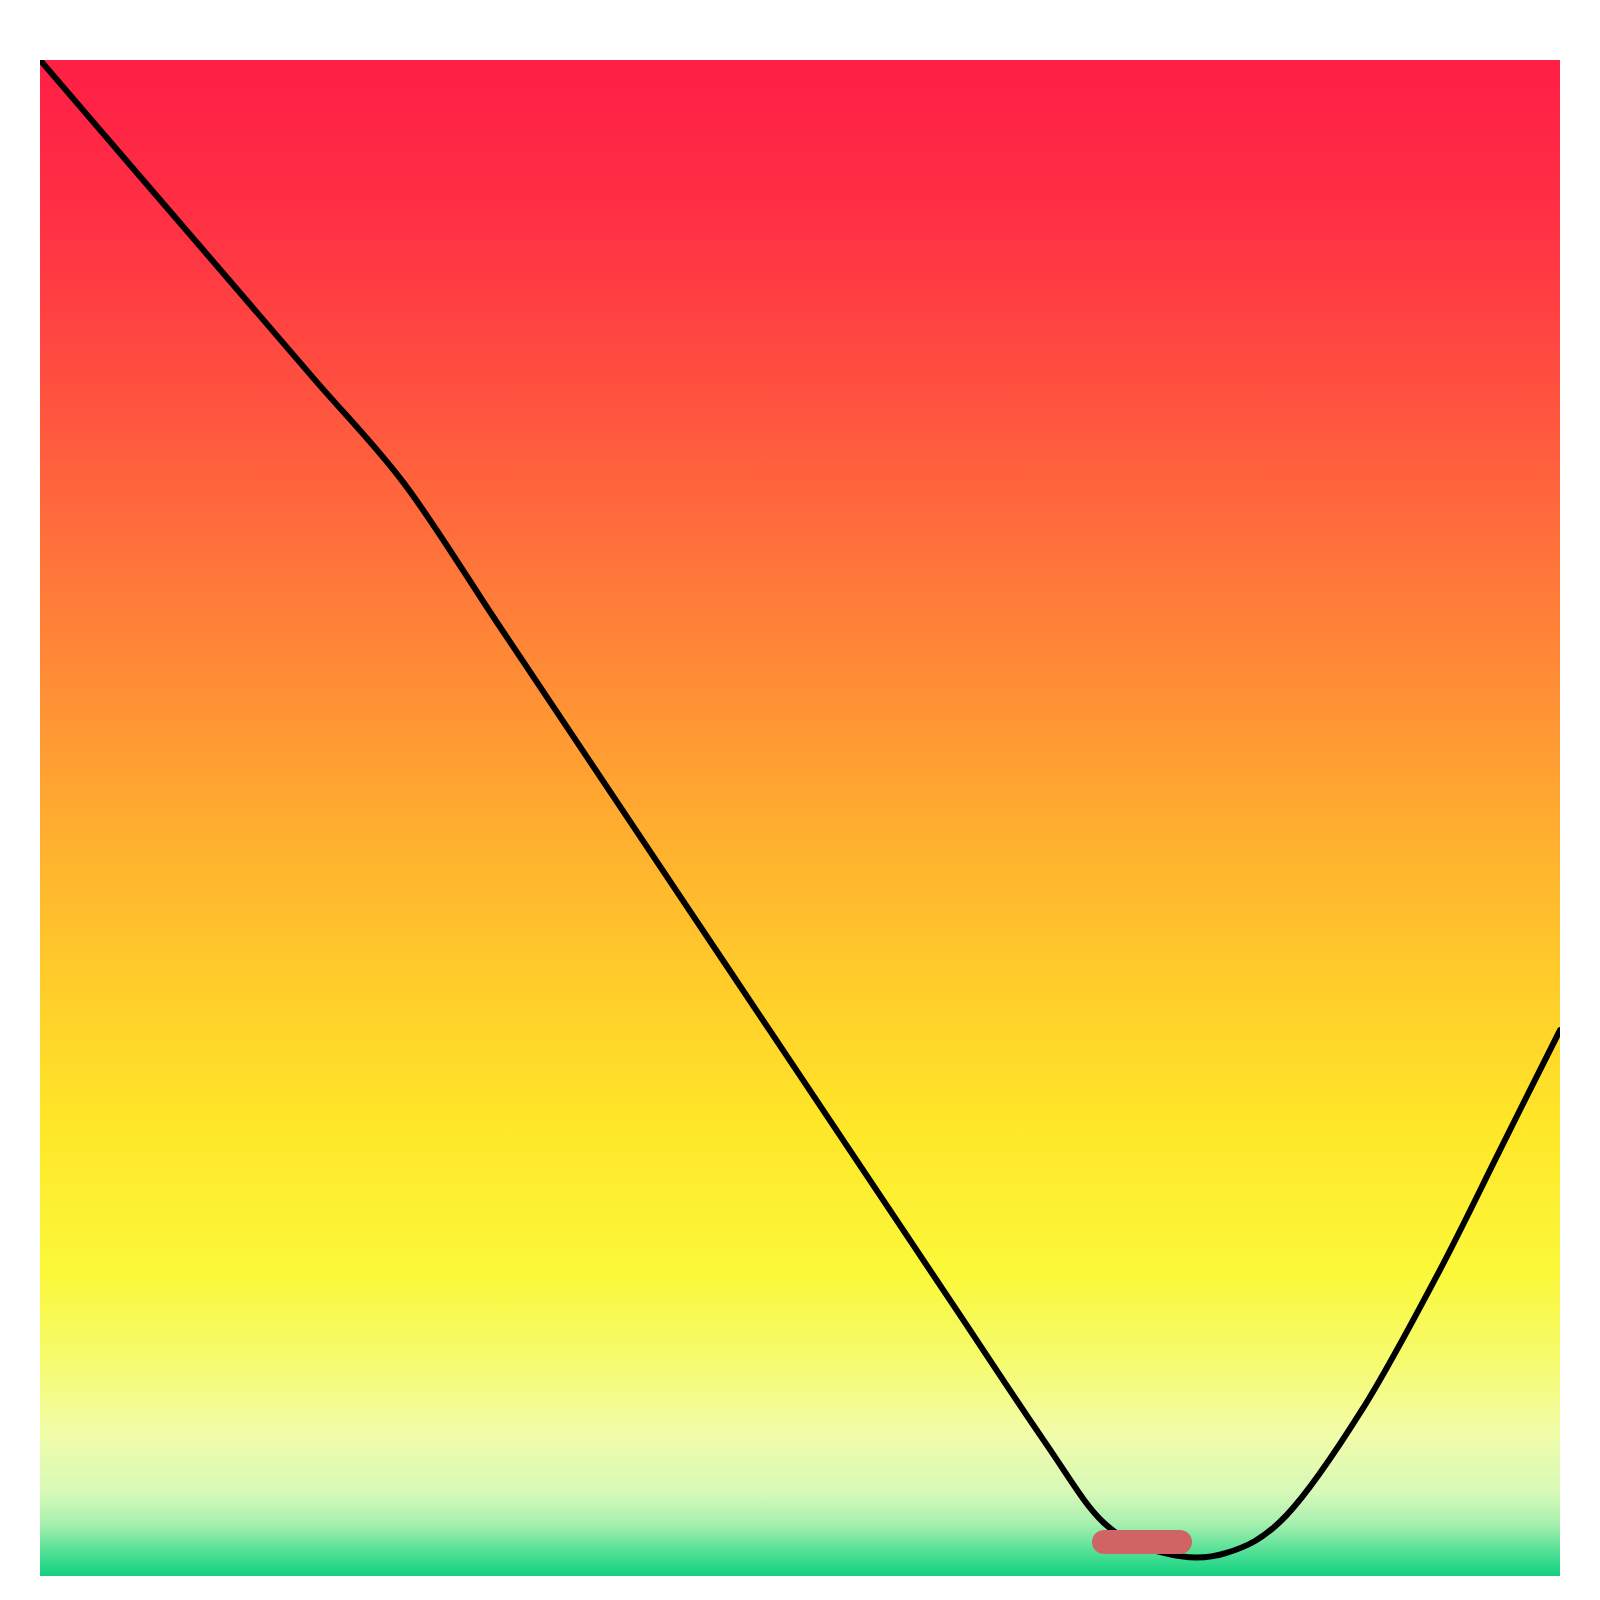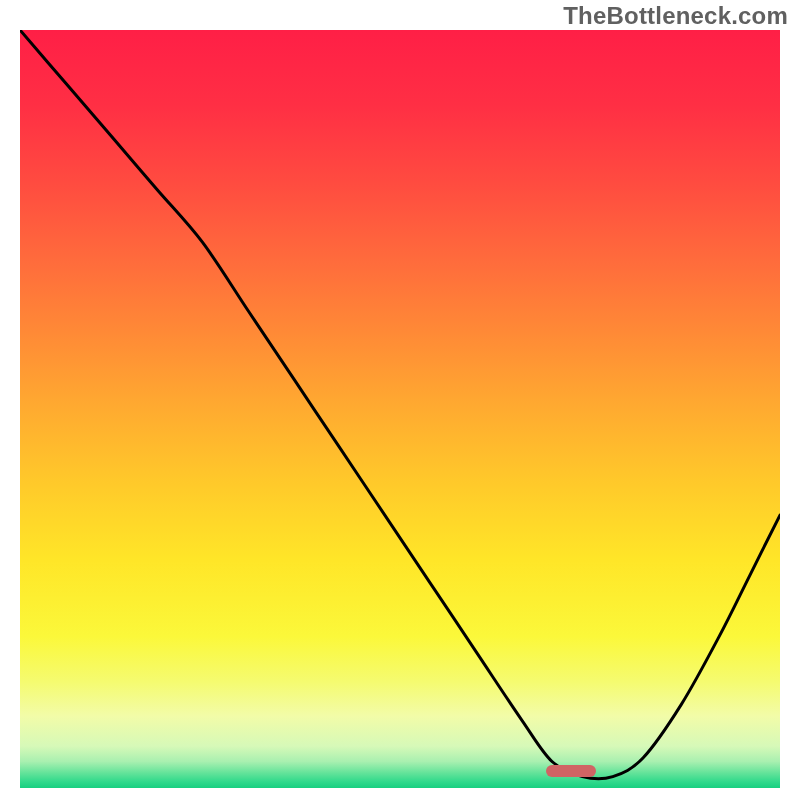--- a/index.html
+++ b/index.html
@@ -52,21 +52,20 @@
     width: 50px;
     border-radius: 6px;
     background: #d06464;
   }
 </style>
 </head>
 <body>
 
 <div class="stage">
 
-  <div class="watermark">TheBottleneck.com</div>
 
   <div class="plot">
 
     <svg class="gradient-bg" viewBox="0 0 760 758" preserveAspectRatio="none">
       <defs>
         <linearGradient id="grad" x1="0" y1="0" x2="0" y2="1">
             <stop offset="0.00%" stop-color="#ff1f46"></stop>
             <stop offset="10.00%" stop-color="#ff2f44"></stop>
             <stop offset="20.00%" stop-color="#ff4b40"></stop>
             <stop offset="30.00%" stop-color="#ff6a3c"></stop>

